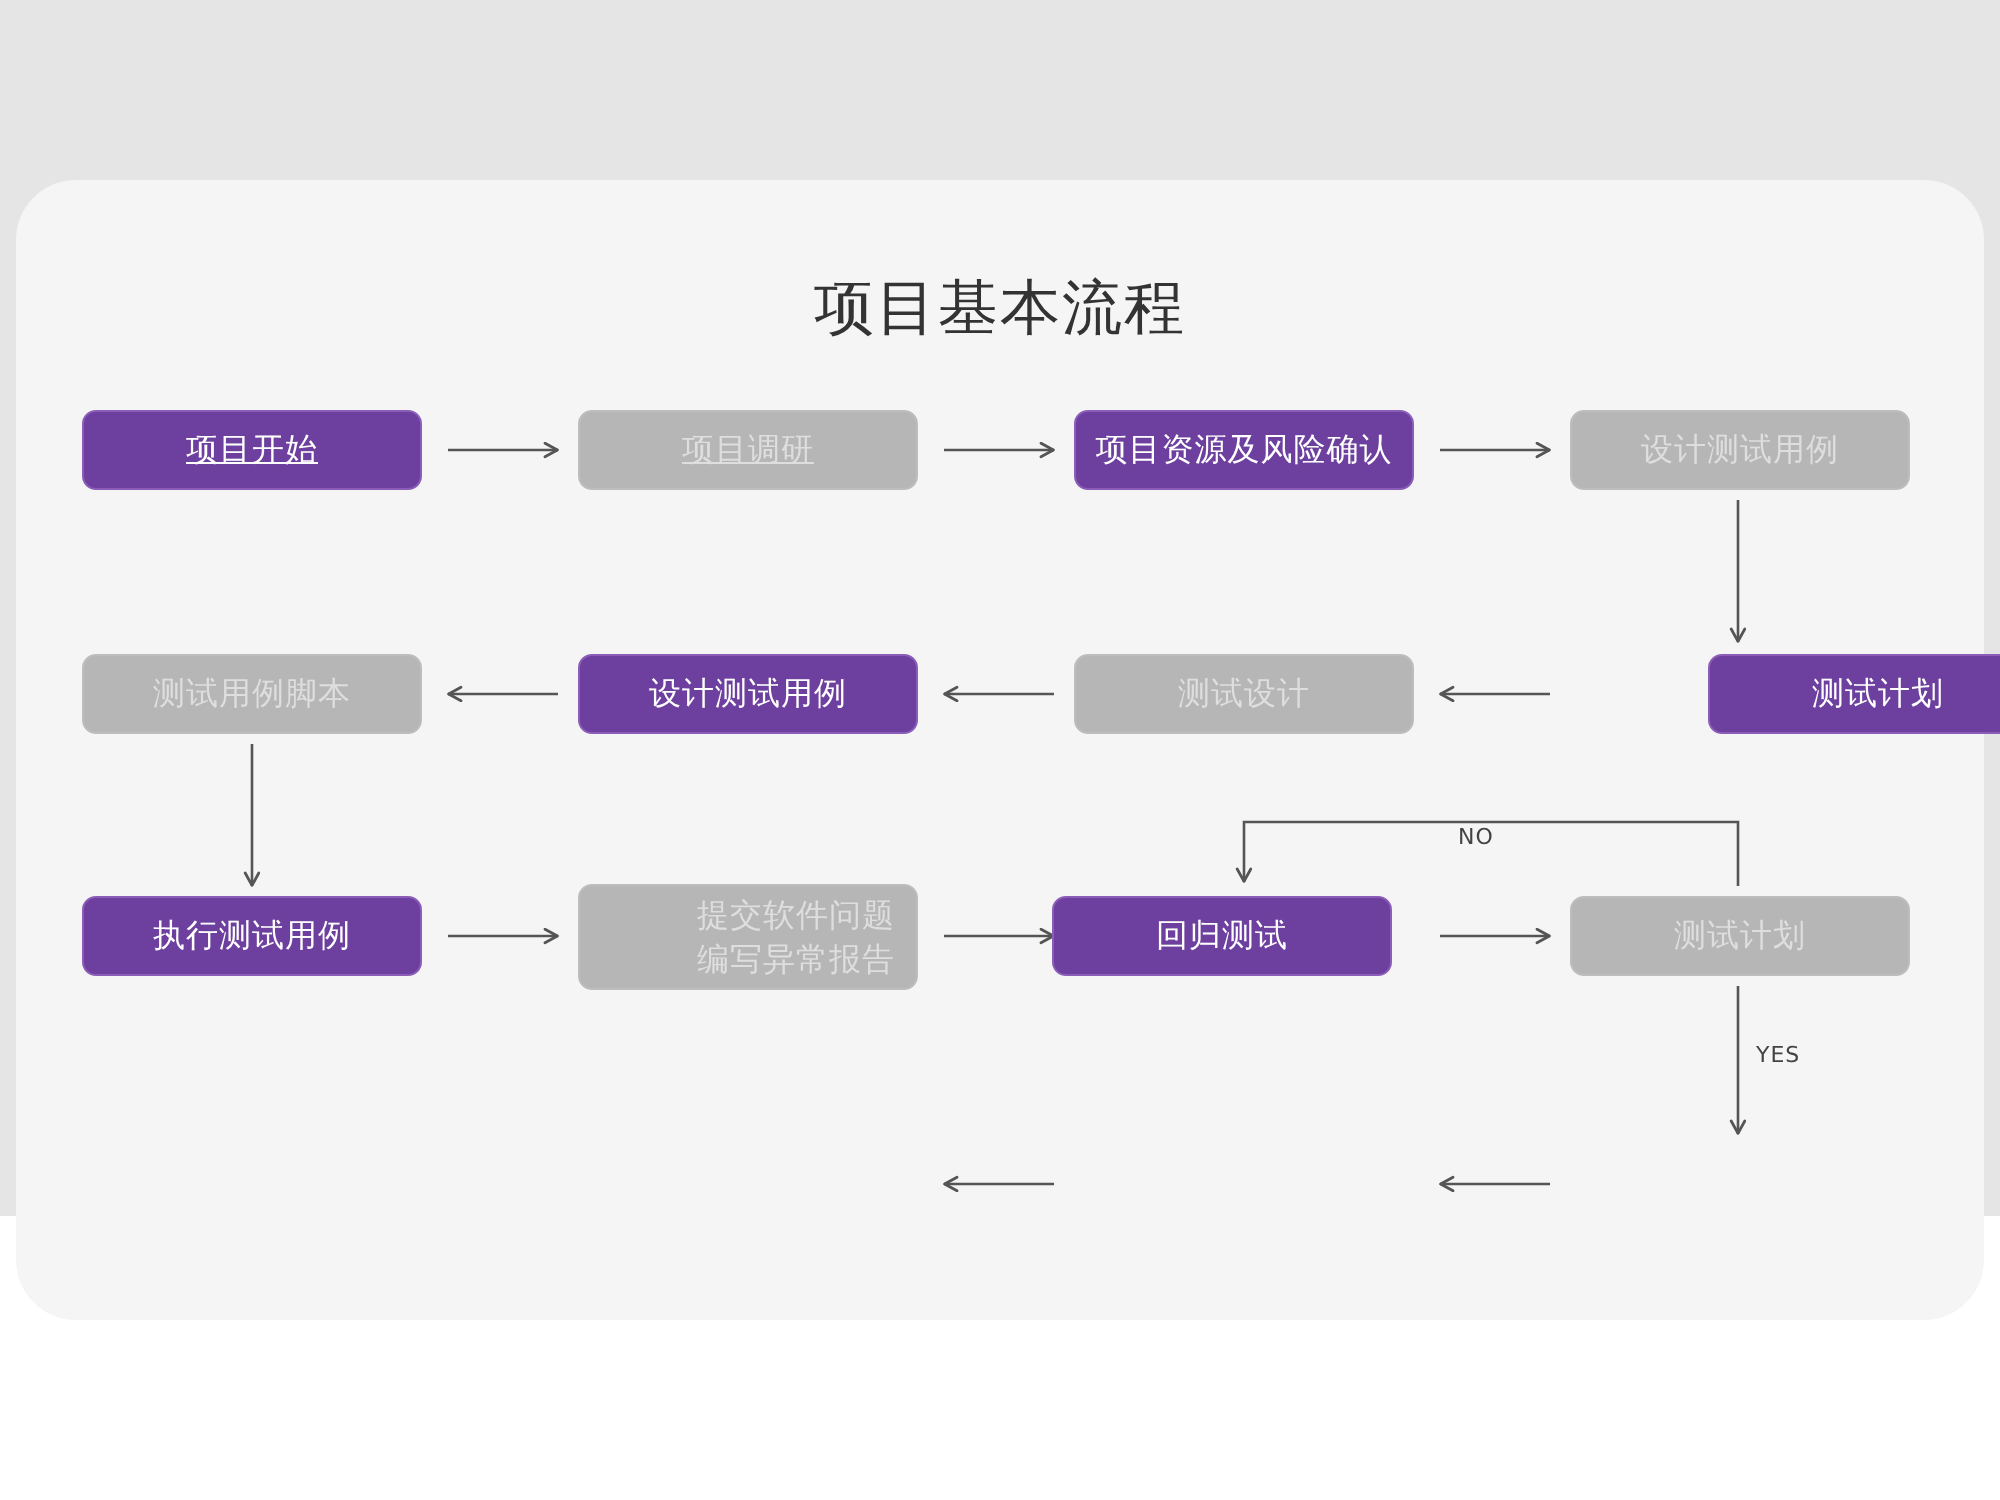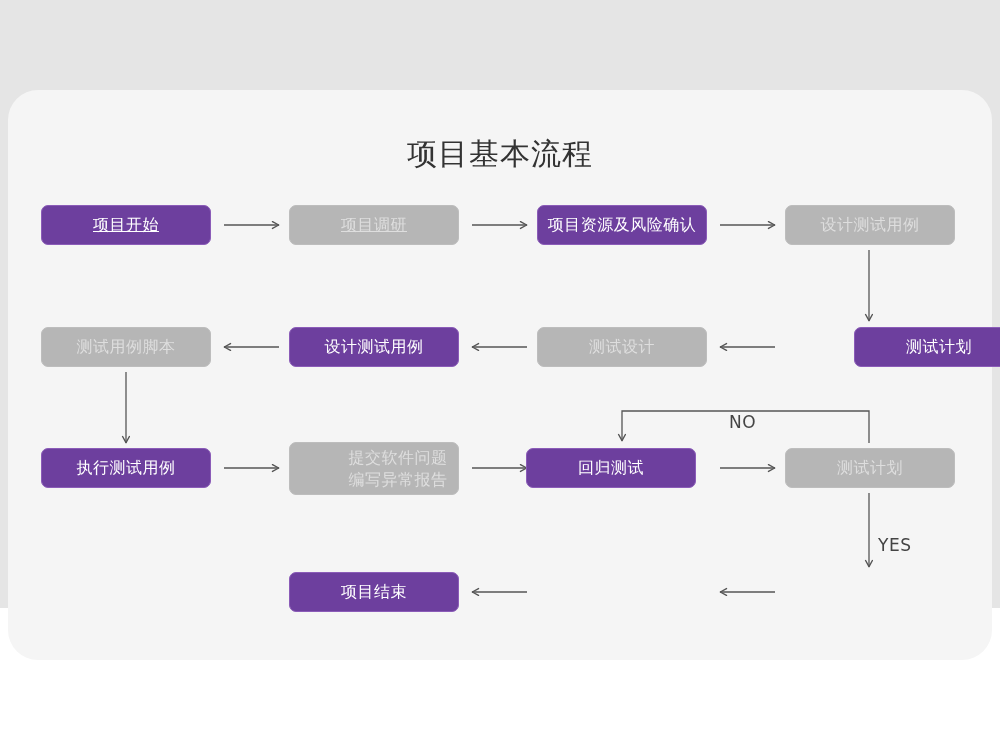--- a/index.html
+++ b/index.html
@@ -65,21 +65,21 @@
   .svg-layer {
     position: absolute;
     left: 0;
     top: 0;
     width: 1000px;
     height: 750px;
     pointer-events: none;
   }
   .edge-label {
     position: absolute;
-    font-size: 17px;
+    font-size: 11px;
     color: #444444;
     letter-spacing: 0.5px;
   }
 </style>
 </head>
 <body>
 
 <div id="page">
 
   <div id="card">
@@ -113,33 +113,32 @@
       <path d="M869,443 L869,411 L622,411 L622,441" marker-end="url(#arrowOpen)"></path>
 
       <line x1="869" y1="493" x2="869" y2="567" marker-end="url(#arrowOpen)"></line>
 
       <line x1="775" y1="592" x2="720" y2="592" marker-end="url(#arrowOpen)"></line>
       <line x1="527" y1="592" x2="472" y2="592" marker-end="url(#arrowOpen)"></line>
     </g>
   </svg>
 
   <div class="edge-label" style="left:729px; top:412px;">NO</div>
-  <div class="edge-label" style="left:878px; top:535px;">YES</div>
+  <div class="edge-label" style="left:878px; top:521px;">YES</div>
 
   <div class="node purple" style="left:41px;  top:205px; width:170px; height:40px;text-decoration:underline;">项目开始</div>
   <div class="node gray" style="left:289px; top:205px; width:170px; height:40px;text-decoration:underline;">项目调研</div>
   <div class="node purple" style="left:537px; top:205px; width:170px; height:40px;">项目资源及风险确认</div>
   <div class="node gray" style="left:785px; top:205px; width:170px; height:40px;">设计测试用例</div>
 
   <div class="node gray" style="left:41px;  top:327px; width:170px; height:40px;">测试用例脚本</div>
   <div class="node purple" style="left:289px; top:327px; width:170px; height:40px;">设计测试用例</div>
   <div class="node gray" style="left:537px; top:327px; width:170px; height:40px;">测试设计</div>
   <div class="node purple" style="left:816px; top:327px; width:170px; height:40px;margin-left:38px;">测试计划</div>
 
   <div class="node purple" style="left:41px;  top:448px; width:170px; height:40px;">执行测试用例</div>
   <div class="node gray" style="left:289px; top:442px; width:170px; height:53px;padding-left:48px;">提交软件问题
 编写异常报告</div>
   <div class="node purple" style="left:526px; top:448px; width:170px; height:40px;">回归测试</div>
   <div class="node gray" style="left:785px; top:448px; width:170px; height:40px;">测试计划</div>
 
-  <div class="node purple" style="left:289px; top:572px; width:170px; height:40px;">项目结束</div>
 
 </div>
 
 </body></html>

